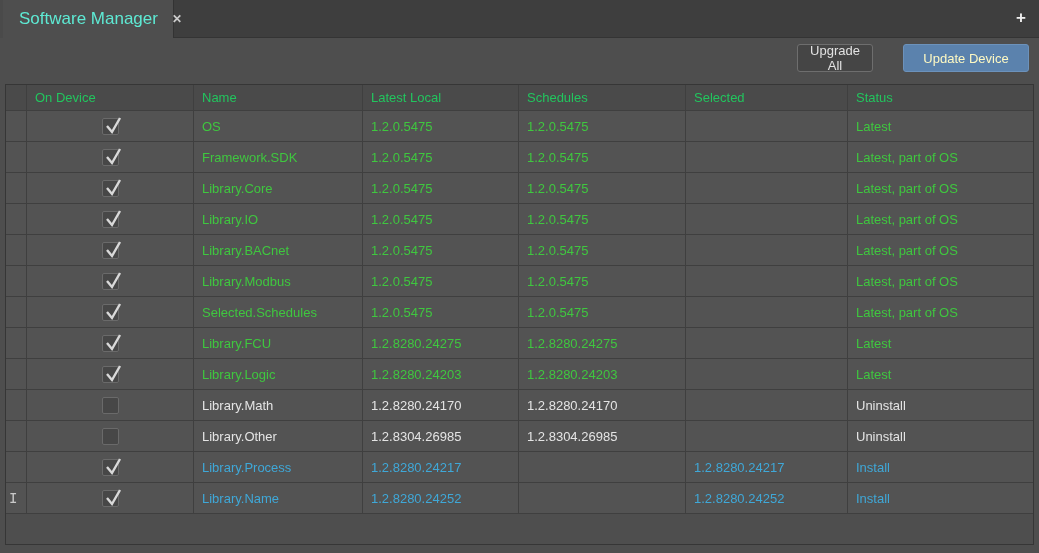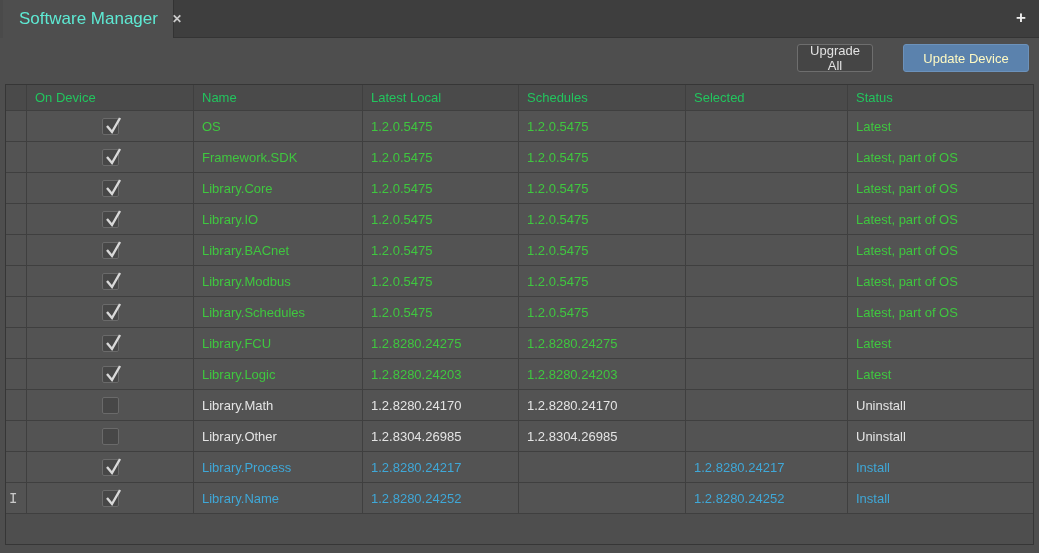--- a/index.html
+++ b/index.html
@@ -238,21 +238,21 @@
   <div class="row c-green">
     <div class="cell"></div>
     <div class="cell cb">
       <span class="checkbox checked">
         <svg width="20" height="20" viewBox="0 0 20 20">
           <polyline points="3,11 8,17 16,3" fill="none" stroke="#d9d9d9" stroke-width="2.4"></polyline>
         </svg>
       </span>
     </div>
     <div class="cell">
-          <span class="txt f-name">Library.Schedules</span>
+          <span class="txt f-name">Selected.Schedules</span>
         </div>
     <div class="cell">
           <span class="txt f-latest">1.2.0.5475</span>
         </div>
     <div class="cell">
           <span class="txt f-installed">1.2.0.5475</span>
         </div>
     <div class="cell">
           <span class="txt f-selected"></span>
         </div>

